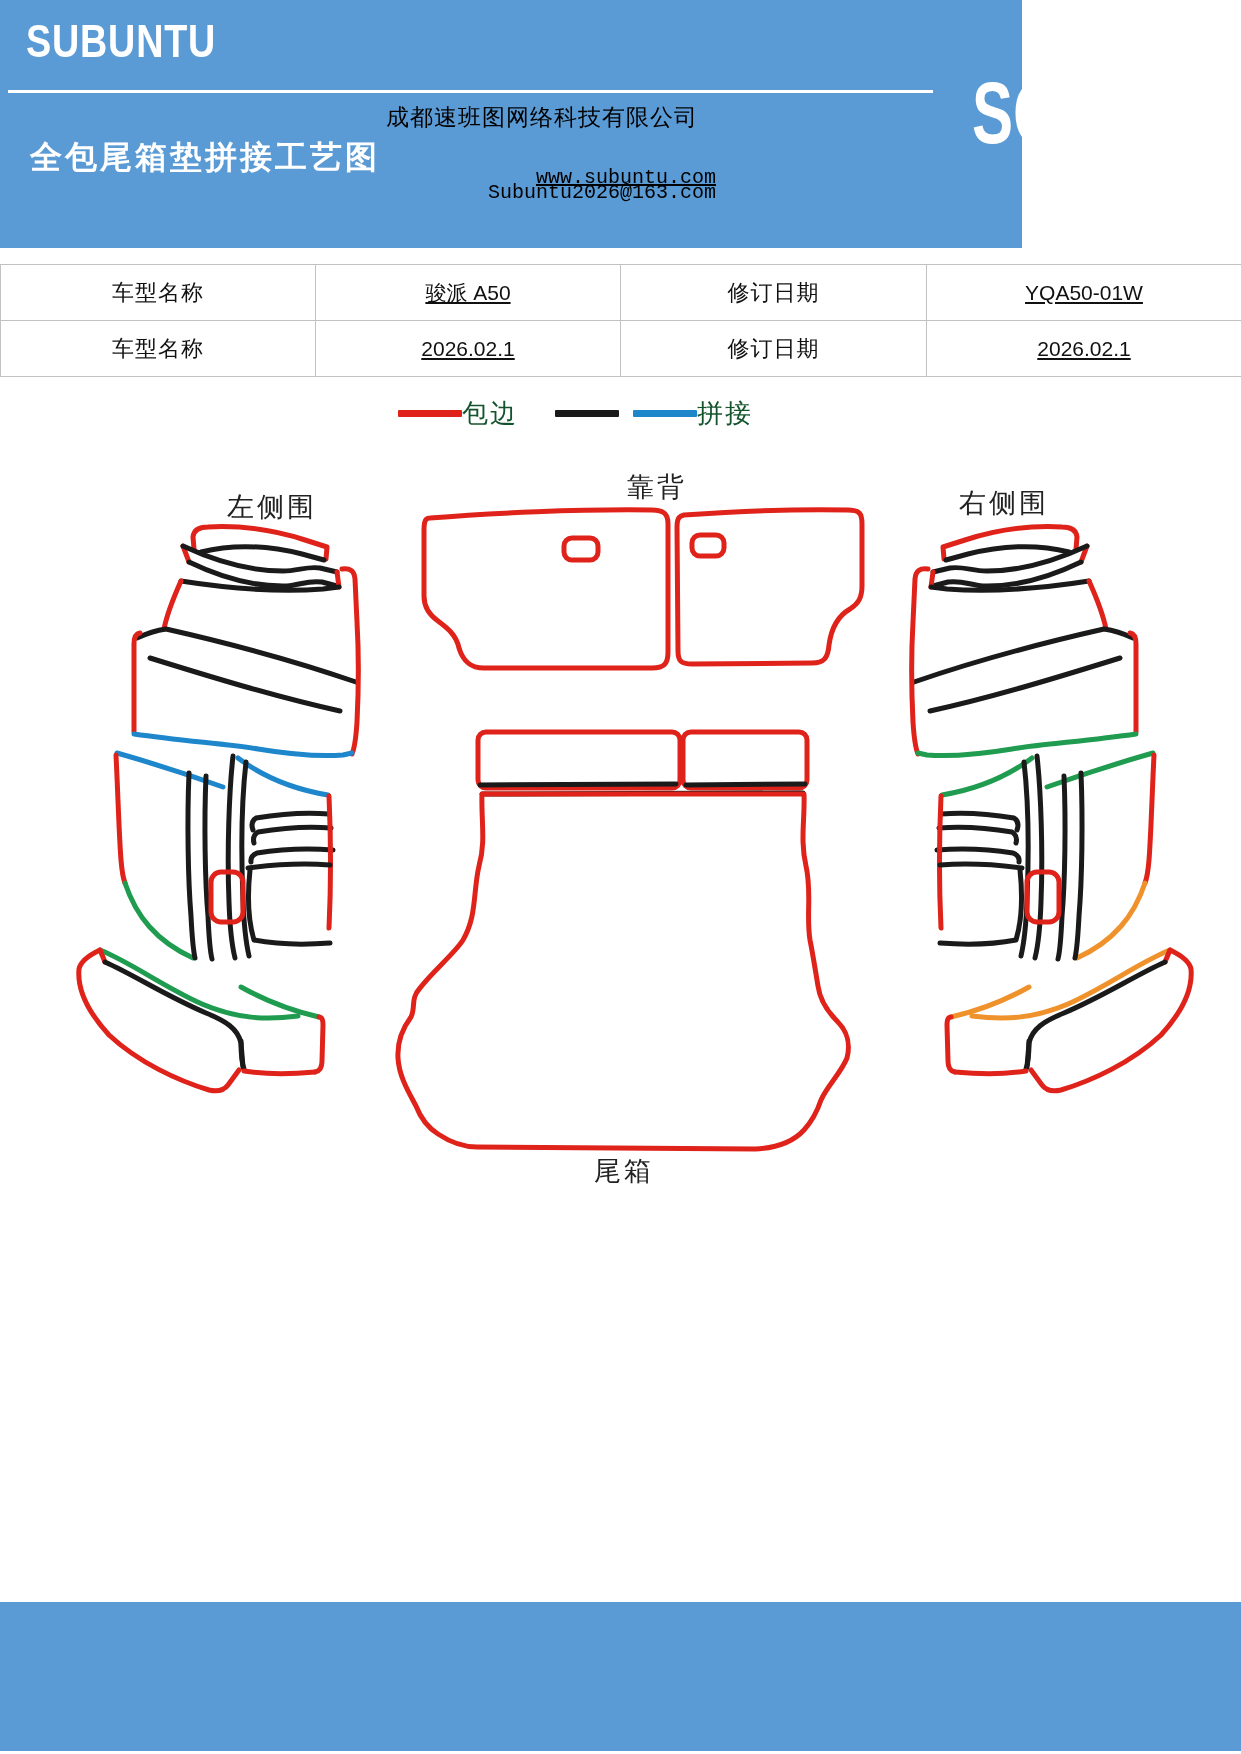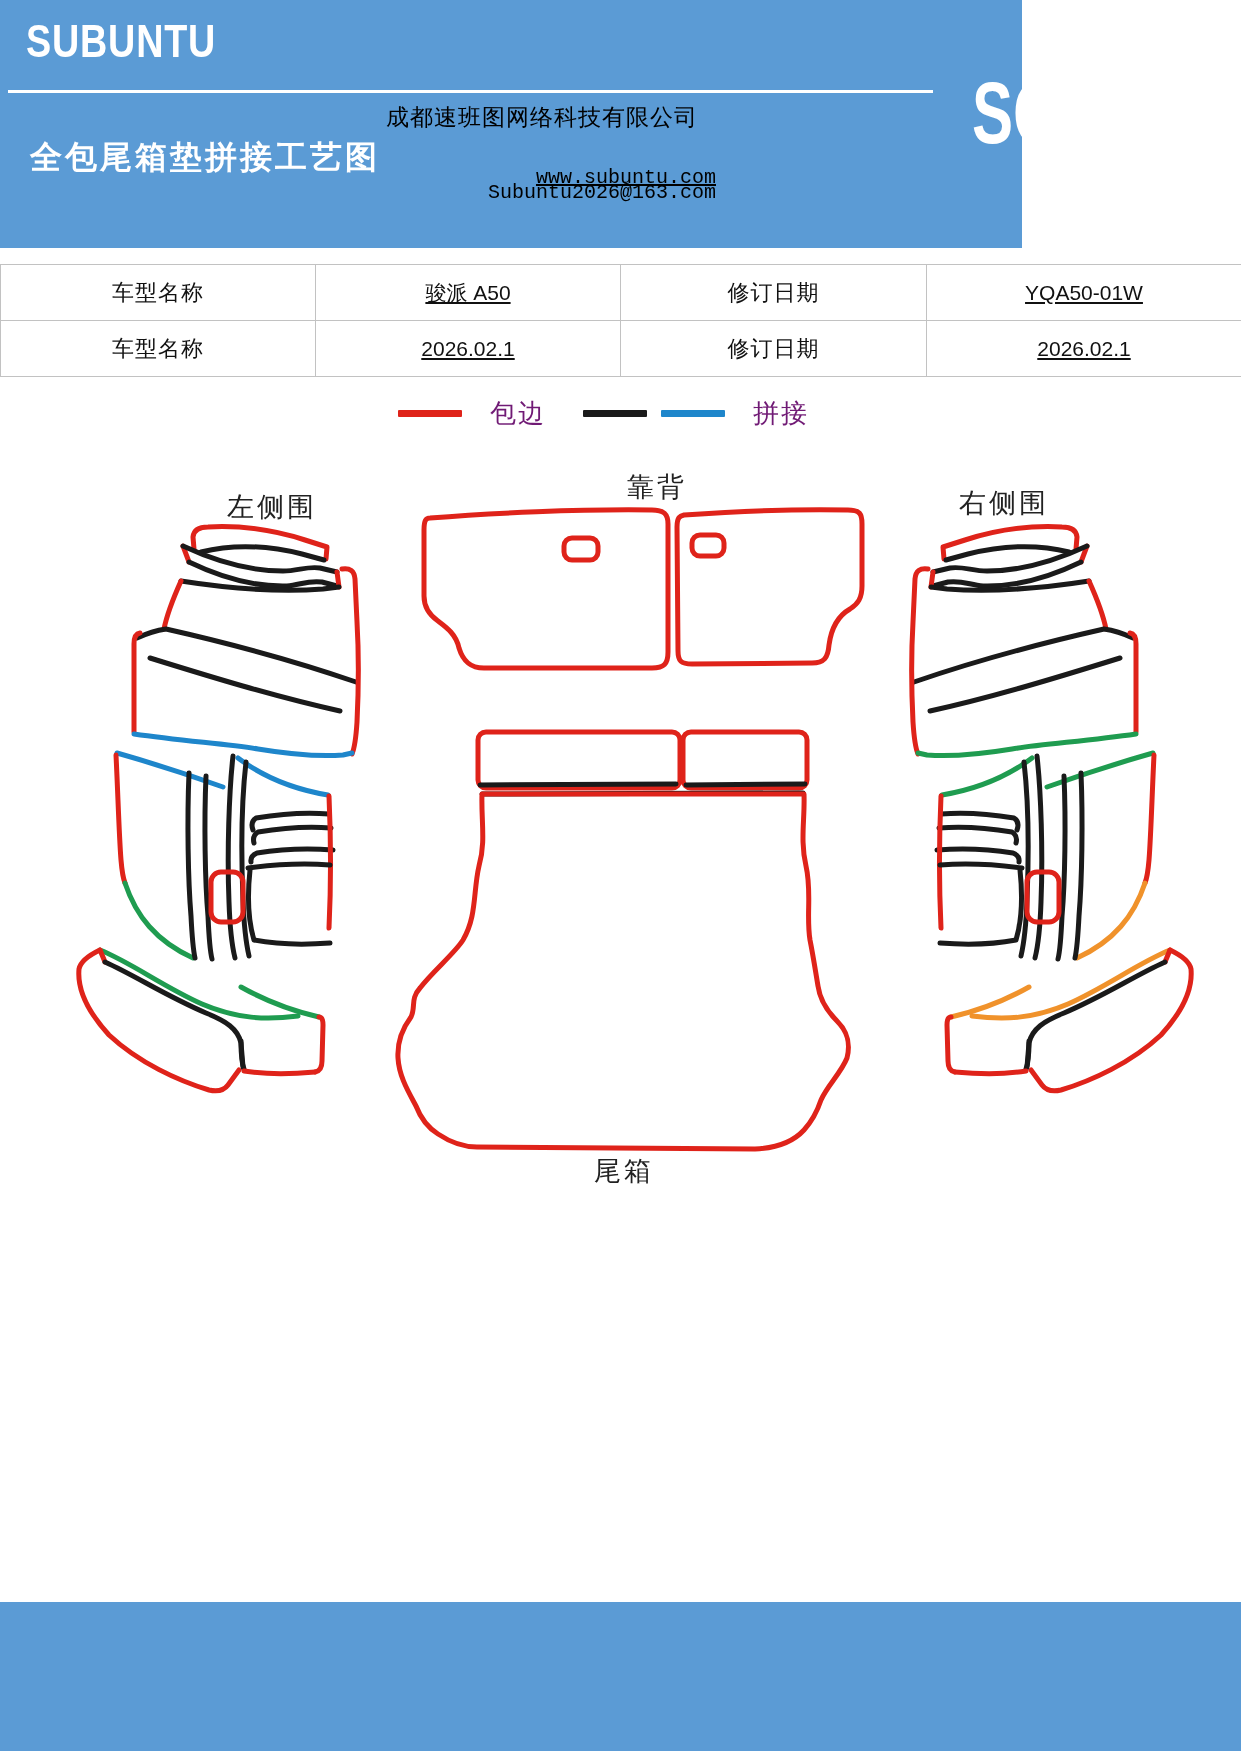--- a/index.html
+++ b/index.html
@@ -25,21 +25,21 @@
   
   .info-table { position:absolute; left:0; top:252px; width:1241px; height:113px;
                 border-collapse:collapse; table-layout:fixed;margin-top:12px; }
   .info-table td { border:1.5px solid #C2C2C2; text-align:center; vertical-align:middle; color:#111; }
   .info-table td.lab { font:22px "Liberation Serif", serif; letter-spacing:1px; }
   .info-table td.val { font:21px "Liberation Sans", sans-serif;text-decoration:underline; }
 
   
   .legend { position:absolute; left:398px; top:394px; height:38px; display:flex; align-items:center; }
   .sw { width:64px; height:7px; border-radius:1px; flex:none; }
-  .legend-label { font:26px "Liberation Serif", serif; color:#701a75; letter-spacing:2px; margin-left:28px; }
+  .legend-label { font:26px "Liberation Serif", serif; color:#14532d; letter-spacing:2px; margin-left:0; }
   .g36 { margin-left:37px; } .g13 { margin-left:14px; }
 
   
   .diagram-svg { position:absolute; left:0; top:0; }
   .diagram-label { font:500 27px "Liberation Sans", sans-serif; fill:#222;
                    text-anchor:middle; letter-spacing:3px; }
 
   
   .footer { position:absolute; left:0; top:1602px; width:1241px; height:149px; background:#5B9BD5; }
 </style>

